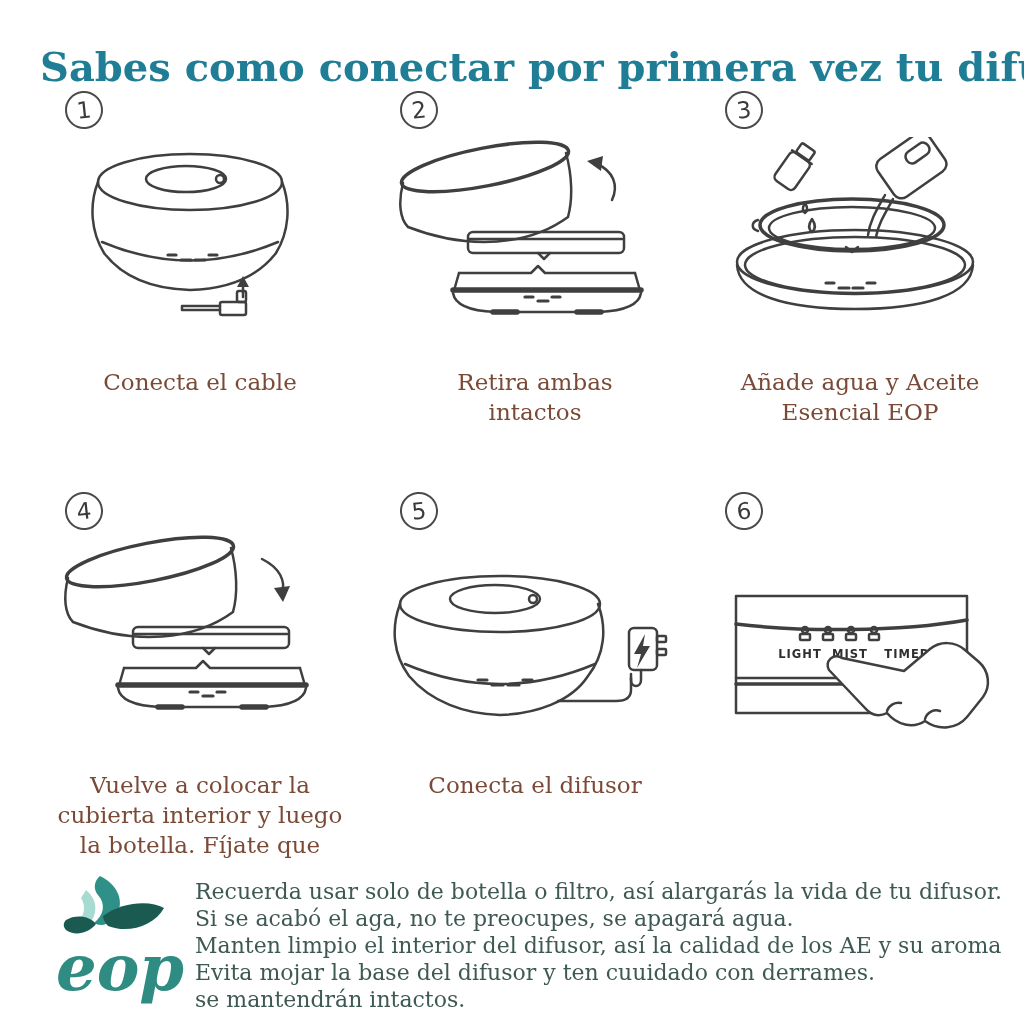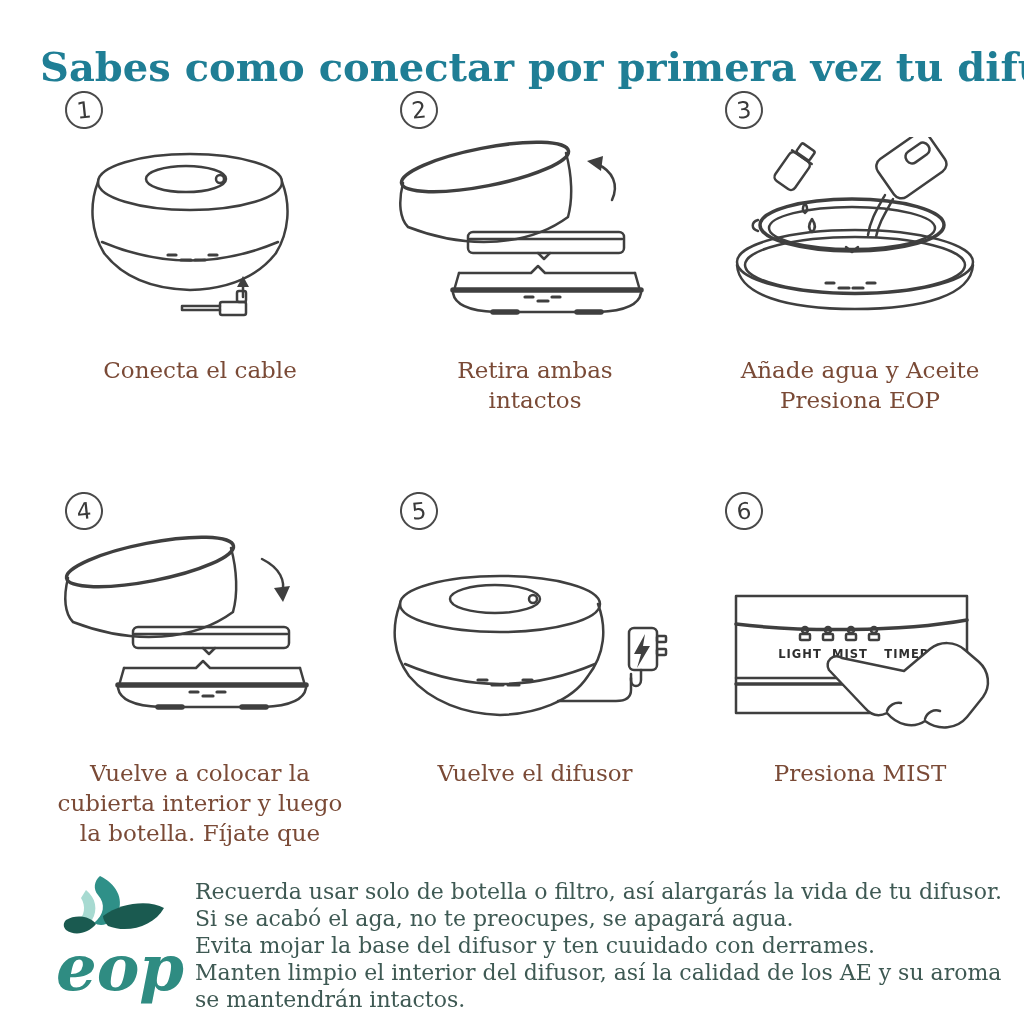--- a/index.html
+++ b/index.html
@@ -23,21 +23,21 @@
     display:flex;align-items:center;justify-content:center;
     font-family:"DejaVu Sans","Liberation Sans",sans-serif;
     font-size:23px;color:#3a3a3a;transform:rotate(-6deg);
   }
   .r2 .badge{top:10px;}
   .art{position:absolute;left:0;}
   .r1 .art{top:52px;}
   .r2 .art{top:50px;}
   .caption{
     position:absolute;left:0;width:100%;text-align:center;
-    font-size:23px;line-height:30px;color:#7A4A36;
+    font-size:23px;line-height:30px;color:#7A4A36;margin-top:12px;
   }
   .r1 .caption{top:270px;}
   .r2 .caption{top:276px;}
   
   svg .s{fill:none;stroke:#3f3f3f;stroke-width:2.5;stroke-linecap:round;stroke-linejoin:round;}
   svg .s3{fill:none;stroke:#3f3f3f;stroke-width:3.5;stroke-linecap:round;stroke-linejoin:round;}
   svg .s5{fill:none;stroke:#3f3f3f;stroke-width:5.5;stroke-linecap:round;stroke-linejoin:round;}
   svg .d{fill:none;stroke:#3f3f3f;stroke-width:3.2;stroke-linecap:round;}
   svg .sf{fill:#ffffff;stroke:#3f3f3f;stroke-width:2.5;stroke-linecap:round;stroke-linejoin:round;}
   svg .fd{fill:#3f3f3f;stroke:none;}
@@ -128,21 +128,21 @@
       <ellipse class="s" cx="152" cy="91" rx="83" ry="21"></ellipse>
       <path class="s" d="M58,83 c-7,2 -7,9 0,11"></path>
       <path class="s" d="M146,110 l6,5 l6,-5"></path>
       <ellipse class="s" cx="155" cy="125" rx="118" ry="32"></ellipse>
       <ellipse class="s" cx="155" cy="128" rx="110" ry="28"></ellipse>
       <path class="s" d="M37,128 C39,158 86,172 155,172 C224,172 271,158 273,128"></path>
       <path class="d" d="M126,146 h8 M139,151 h10 M153,151 h10 M167,146 h8"></path>
     </svg>
     <div class="caption">
       <div>Añade agua y Aceite</div>
-      <div>Presiona EOP</div>
+      <div>Esencial EOP</div>
     </div>
   </section>
 
   <section class="step r2 c1">
     <div class="badge">
         <span>4</span>
       </div>
     <svg class="art" width="320" height="200" viewBox="0 0 320 200">
       <ellipse class="s3" cx="110" cy="30" rx="85" ry="19" transform="rotate(-11 110 30)"></ellipse>
       <path class="s" d="M28,46 C23,66 25,82 33,90 C95,114 155,108 193,80 C198,62 197,38 191,16"></path>
@@ -177,21 +177,21 @@
       <path class="s" d="M30,132 Q125,172 220,132"></path>
       <path class="d" d="M103,148 h9 M117,153 h11 M133,153 h11 M148,148 h9"></path>
       <rect class="sf" x="254" y="96" width="28" height="42" rx="5"></rect>
       <polygon class="fd" points="270,102 259,122 266,122 262,136 275,114 268,114"></polygon>
       <rect class="s" x="282" y="104" width="9" height="6" rx="1"></rect>
       <rect class="s" x="282" y="117" width="9" height="6" rx="1"></rect>
       <path class="s" d="M266,138 v10 c0,8 -10,8 -10,0 v-6"></path>
       <path class="s" d="M256,146 v12 c0,8 -6,11 -15,11 h-58"></path>
     </svg>
     <div class="caption">
-      <div>Vuelve el difusor</div>
+      <div>Conecta el difusor</div>
     </div>
   </section>
 
   <section class="step r2 c3">
     <div class="badge">
         <span>6</span>
       </div>
     <svg class="art" width="320" height="215" viewBox="0 0 320 215">
       <rect class="s" x="36" y="64" width="231" height="117"></rect>
       <path class="s3" d="M36,92 C100,100 200,100 267,88"></path>
@@ -214,36 +214,33 @@
           </g>
       </g>
       <text class="lbl" x="100" y="126" text-anchor="middle">LIGHT</text>
       <text class="lbl" x="150" y="126" text-anchor="middle">MIST</text>
       <text class="lbl" x="207" y="126" text-anchor="middle">TIMER</text>
       <path class="s" d="M36,146 H267"></path>
       <path class="s3" d="M36,152 H267"></path>
       <path class="sf" d="M142,126 a9,9 0 0 0 -13,12 l36,38 c6,7 14,9 22,5 c10,12 26,16 38,8 c14,10 32,8 42,-4 l16,-20 c8,-11 6,-26 -4,-35 l-14,-12 c-10,-9 -25,-9 -35,-1 l-26,22 z"></path>
       <path class="s" d="M187,179 c2,-6 8,-9 14,-8 M225,187 c2,-7 9,-10 15,-8"></path>
     </svg>
-    <div class="caption">
-      <div>Presiona MIST</div>
-    </div>
   </section>
 
   <svg class="footer-logo" viewBox="0 0 148 142">
     <g>
       <path d="M52,8 C68,16 76,30 70,45 C66,55 54,60 46,55 C56,47 58,36 50,27 C45,21 46,13 52,8 Z" fill="#2F9088"></path>
       <path d="M38,22 C48,30 50,42 44,52 C40,58 32,59 29,54 C37,48 38,38 33,30 Z" fill="#A7DAD1"></path>
       <path d="M55,48 C74,34 102,32 116,40 C106,58 80,66 60,58 C57,55 55,51 55,48 Z" fill="#1A5A50"></path>
       <path d="M18,52 C28,46 42,48 48,56 C40,66 26,68 18,62 C15,59 15,55 18,52 Z" fill="#1A5A50"></path>
     </g>
     <text class="logo-word" x="72" y="122" text-anchor="middle" font-size="64" fill="#2F8C82">eop</text>
   </svg>
 
   <div class="notes">
     <div>Recuerda usar solo de botella o filtro, así alargarás la vida de tu difusor.</div>
     <div>Si se acabó el aga, no te preocupes, se apagará agua.</div>
+    <div>Manten limpio el interior del difusor, así la calidad de los AE y su aroma</div>
     <div>Evita mojar la base del difusor y ten cuuidado con derrames.</div>
-    <div>Manten limpio el interior del difusor, así la calidad de los AE y su aroma</div>
     <div>se mantendrán intactos.</div>
   </div>
 
 </div>
 
 </body></html>

